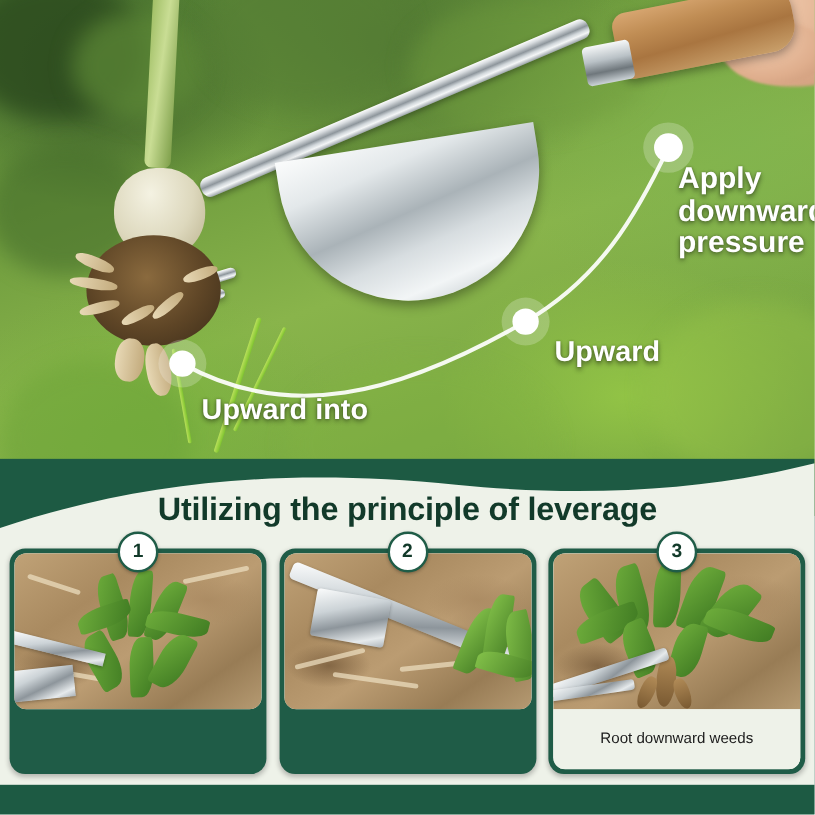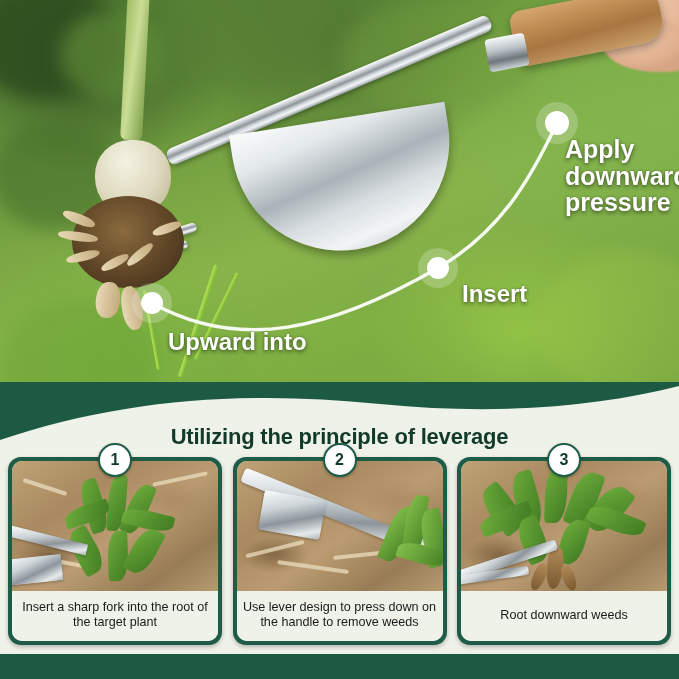--- a/index.html
+++ b/index.html
@@ -50,22 +50,22 @@
   .cdot{position:absolute;border-radius:50%;background:#fff;
         box-shadow:0 0 0 9px rgba(255,255,255,.22);}
   .clabel{position:absolute;color:#fff;font-weight:bold;line-height:1.06;
         text-shadow:0 2px 4px rgba(0,0,0,.45),0 0 2px rgba(0,0,0,.3);}
 
   
   .lower{position:absolute;left:0;top:382px;width:679px;height:297px;overflow:hidden;}
   .wavesvg{position:absolute;left:0;top:0;width:679px;height:297px;}
   .lowercontent{position:absolute;left:0;top:0;width:679px;height:297px;}
 
-  .heading{position:absolute;left:0;top:42px;width:679px;text-align:center;
-           color:#123a2a;font-weight:bold;font-size:22px;letter-spacing:-.2px;}
+  .heading{position:absolute;left:0;top:27px;width:679px;text-align:center;
+           color:#123a2a;font-weight:bold;font-size:27px;letter-spacing:-.2px;}
 
   .cards{position:absolute;left:8px;top:75px;width:663px;display:flex;
          justify-content:space-between;}
   .card{position:relative;width:214px;background:#1f5c47;border-radius:13px;
         padding:4px;box-sizing:border-box;box-shadow:0 2px 4px rgba(0,0,0,.25);}
   .cardinner{border-radius:10px;overflow:hidden;background:#eef2e9;}
   .cardphoto{position:relative;height:130px;overflow:hidden;}
   .cap{background:#eef2e9;color:#1a1a1a;font-size:12.6px;line-height:1.18;
        text-align:center;padding:7px 5px 9px;min-height:34px;
        display:flex;align-items:center;justify-content:center;}
@@ -142,21 +142,21 @@
     </svg>
 
     <div class="cdot" style="left:545px;top:111px;width:24px;height:24px;"></div>
     <div class="clabel" style="left:565px;top:136px;font-size:25px;">
       <div>Apply</div>
       <div>downward</div>
       <div>pressure</div>
     </div>
 
     <div class="cdot" style="left:427px;top:257px;width:22px;height:22px;"></div>
-    <div class="clabel" style="left:462px;top:281px;font-size:24px;">Insert</div>
+    <div class="clabel" style="left:462px;top:281px;font-size:24px;">Upward</div>
 
     <div class="cdot" style="left:141px;top:292px;width:22px;height:22px;"></div>
     <div class="clabel" style="left:168px;top:329px;font-size:24px;">Upward into</div>
   </div>
 
   <div class="lower">
     <svg class="wavesvg" viewBox="0 0 679 297" preserveAspectRatio="none">
       <rect x="0" y="0" width="679" height="297" fill="#1d5a43"></rect>
       <path d="M0,58 C120,18 240,8 380,22 C500,34 600,24 679,4 L679,297 L0,297 Z" fill="#eef2e9"></path>
       <rect x="0" y="272" width="679" height="25" fill="#1d5a43"></rect>
@@ -179,40 +179,38 @@
               <div class="leaf" style="left:96px;top:14px;width:18px;height:56px;transform:rotate(4deg);"></div>
               <div class="leaf" style="left:116px;top:22px;width:20px;height:52px;transform:rotate(22deg);"></div>
               <div class="leaf" style="left:52px;top:44px;width:46px;height:18px;transform:rotate(-18deg);"></div>
               <div class="leaf" style="left:110px;top:50px;width:52px;height:18px;transform:rotate(14deg);"></div>
               <div class="leaf" style="left:62px;top:66px;width:24px;height:48px;transform:rotate(-30deg);"></div>
               <div class="leaf" style="left:96px;top:70px;width:20px;height:50px;transform:rotate(-2deg);"></div>
               <div class="leaf" style="left:120px;top:66px;width:24px;height:48px;transform:rotate(28deg);"></div>
               <div class="metal" style="left:-4px;top:74px;width:80px;height:11px;transform:rotate(14deg);"></div>
               <div class="metal" style="left:-8px;top:96px;width:58px;height:26px;transform:rotate(-6deg);"></div>
             </div>
-            <div class="cap">Insert a sharp fork into the root of the target plant</div>
           </div>
         </div>
 
         <div class="card">
           <div class="badge">2</div>
           <div class="cardinner">
             <div class="cardphoto">
               <div class="soil"></div>
               <div class="twig" style="left:8px;top:86px;width:60px;height:4px;transform:rotate(-14deg);"></div>
               <div class="twig" style="left:40px;top:104px;width:72px;height:4px;transform:rotate(8deg);"></div>
               <div class="twig" style="left:96px;top:92px;width:56px;height:4px;transform:rotate(-6deg);"></div>
               <div class="metal" style="left:6px;top:6px;width:210px;height:15px;transform:rotate(22deg);transform-origin:left center;border-radius:4px;"></div>
               <div class="metal" style="left:24px;top:34px;width:62px;height:40px;transform:rotate(10deg);border-radius:3px;"></div>
               <div class="blade2" style="left:150px;top:44px;width:22px;height:58px;transform:rotate(22deg);"></div>
               <div class="blade2" style="left:168px;top:34px;width:20px;height:62px;transform:rotate(8deg);"></div>
               <div class="blade2" style="left:186px;top:48px;width:22px;height:58px;transform:rotate(-12deg);"></div>
               <div class="blade2" style="left:160px;top:84px;width:48px;height:18px;transform:rotate(16deg);"></div>
             </div>
-            <div class="cap">Use lever design to press down on the handle to remove weeds</div>
           </div>
         </div>
 
         <div class="card">
           <div class="badge">3</div>
           <div class="cardinner">
             <div class="cardphoto">
               <div class="soil" style="background:linear-gradient(150deg,#c6ab86,#b49madd 0%,#bda287 40%,#a98e71 70%,#c3ab8d 100%);"></div>
               <div class="leaf" style="left:28px;top:22px;width:26px;height:52px;transform:rotate(-38deg);"></div>
               <div class="leaf" style="left:54px;top:10px;width:24px;height:58px;transform:rotate(-16deg);"></div>

